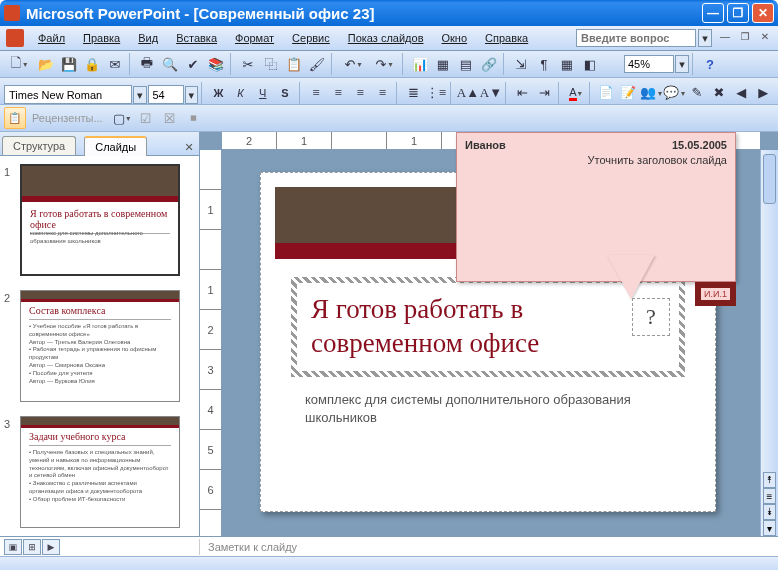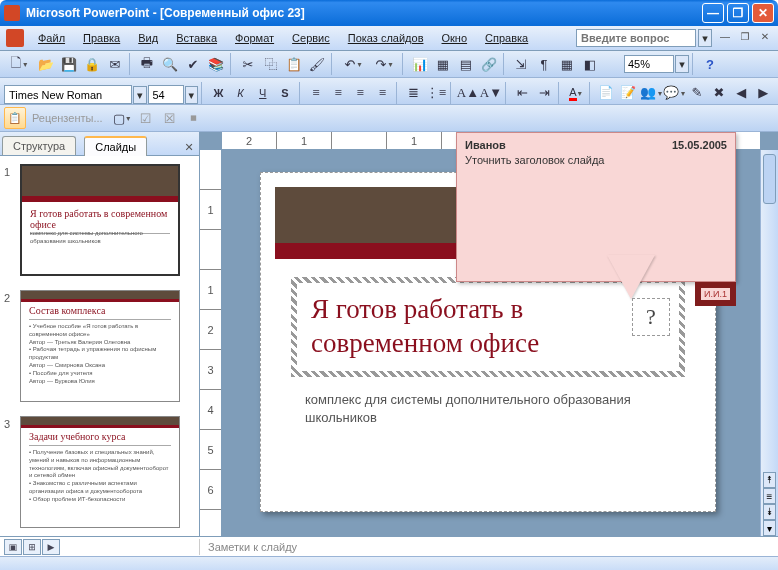--- a/index.html
+++ b/index.html
@@ -1,20 +1,20 @@
 <!DOCTYPE html>
 <html><head>
 <meta charset="utf-8">
 <style>
 * { margin:0; padding:0; box-sizing:border-box; font-family:Tahoma,Arial,sans-serif; font-size:11px; }
 body { background:#fff; width:778px; height:570px; overflow:hidden; }
 
 .titlebar { height:26px; background:linear-gradient(#0a6cd8,#2f8aef 10%,#0a6cd8); display:flex; align-items:center; padding:0 4px; border-radius:6px 6px 0 0; }
 .titlebar .icon-pp { width:16px; height:16px; background:#d24726; border-radius:2px; display:inline-block; margin-right:6px; }
-.titlebar .title { color:#fff; font-weight:bold; flex:1; font-size:12px; }
+.titlebar .title { color:#fff; font-weight:bold; flex:1; font-size:15px; }
 .titlebar .winbtns { display:flex; gap:3px; }
 .winbtn { width:22px; height:20px; border:1px solid #fff; border-radius:3px; display:flex; align-items:center; justify-content:center; color:#fff; font-weight:bold; font-size:12px; }
 .winbtn.close { background:#e35b3a; }
 
 .menubar { height:25px; background:linear-gradient(#e8f0fb,#c4d9f7); display:flex; align-items:center; padding:0 6px; gap:2px; border-bottom:1px solid #7f9db9; }
 .ctrl-icon { width:18px; height:18px; background:#d24726; border-radius:2px; margin-right:4px; }
 .menu { padding:3px 8px; color:#1a1a1a; cursor:default; }
 .menu u { text-decoration:underline; }
 .ask { margin-left:auto; background:#fff; border:1px solid #7f9db9; height:18px; width:120px; padding:0 4px; color:#888;font-weight:bold; }
 .ask-dd { width:14px; height:18px; border:1px solid #7f9db9; background:#dde8f9; color:#333; display:flex; align-items:center; justify-content:center; }
@@ -61,21 +61,21 @@
 .slide { position:absolute; top:40px; left:60px; width:456px; height:340px; background:#fff; box-shadow:3px 3px 6px rgba(0,0,0,0.35); border:1px dashed #999; }
 .slide .sband { position:absolute; left:14px; right:14px; top:14px; height:56px; background:#5e4b3c; }
 .slide .sband2 { position:absolute; left:14px; right:14px; top:70px; height:16px; background:#8a0f1e; }
 .titlebox { position:absolute; left:30px; right:30px; top:104px; border:6px solid transparent; border-image:repeating-linear-gradient(45deg,#999 0,#999 3px,#fff 3px,#fff 6px) 6; padding:10px 14px; }
 .titlebox .ttxt { font-family:Georgia,serif; font-size:27px; color:#8a0f1e; line-height:1.25; }
 .subt { position:absolute; left:44px; right:44px; top:218px; font-size:13px; color:#555; line-height:1.4; }
 .vscrollbar { position:absolute; top:18px; right:0; bottom:0; width:18px; background:linear-gradient(90deg,#e3edfa,#c4d9f7); border-left:1px solid #9ab4d6; }
 .vscrollbar .thumb-s { position:absolute; top:4px; left:2px; right:2px; height:50px; background:#bcd3f3; border:1px solid #7f9db9; border-radius:3px; }
 .vscrollbar .btn-nav { position:absolute; left:2px; right:2px; height:16px; background:#dde8f9; border:1px solid #7f9db9; display:flex; align-items:center; justify-content:center; font-size:10px; }
 
-.comment { position:absolute; top:0; right:42px; width:280px; height:150px; background:#f9d7d6; border:1px solid #c88; box-shadow:2px 2px 4px rgba(0,0,0,.25); padding:6px 8px; font-size:11px; }
+.comment { position:absolute; top:0; right:42px; width:280px; height:150px; background:#f9d7d6; border:1px solid #c88; box-shadow:2px 2px 4px rgba(0,0,0,.25); padding:6px 8px; font-size:11px;text-align:right; }
 .comment .chdr { display:flex; justify-content:space-between; font-weight:bold; color:#333; margin-bottom:3px; }
 .comment .cbody { color:#333; }
 .comment-tail { position:absolute; bottom:-42px; left:150px; width:0; height:0; border:24px solid transparent; border-top:44px solid #f9d7d6; filter:drop-shadow(1px 1px 1px rgba(0,0,0,.2)); }
 .comment-label { position:absolute; top:150px; right:42px; background:#f9d7d6; border:6px solid #7f1d1d; padding:1px 3px; font-size:9px; color:#a33; }
 .qbox { position:absolute; top:166px; right:108px; width:38px; height:38px; border:1px dashed #999; background:#fff; display:flex; align-items:center; justify-content:center; font-size:22px; font-family:Georgia; color:#444; }
 
 .notesbar { height:20px; background:#fff; border-top:1px solid #7f9db9; display:flex; align-items:center; }
 .viewbtns { width:200px; display:flex; align-items:center; padding:0 4px; gap:1px; border-right:1px solid #ccc; }
 .vb { width:18px; height:16px; border:1px solid #7f9db9; background:#e8f0fb; font-size:9px; display:flex; align-items:center; justify-content:center; color:#445; }
 .noteslbl { color:#888; padding:0 8px; }

